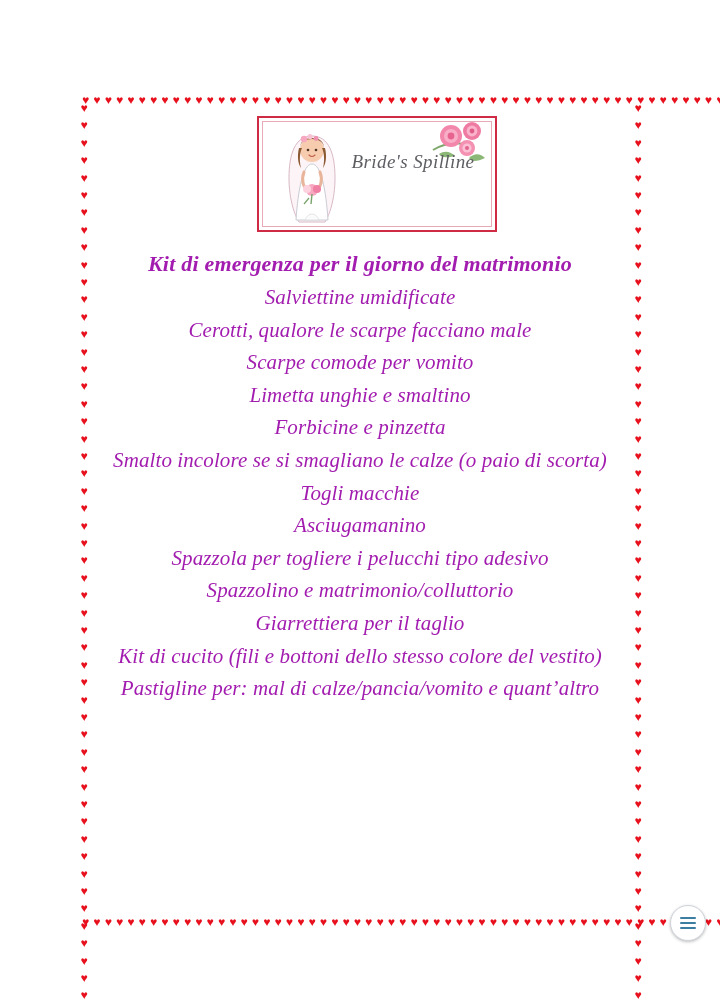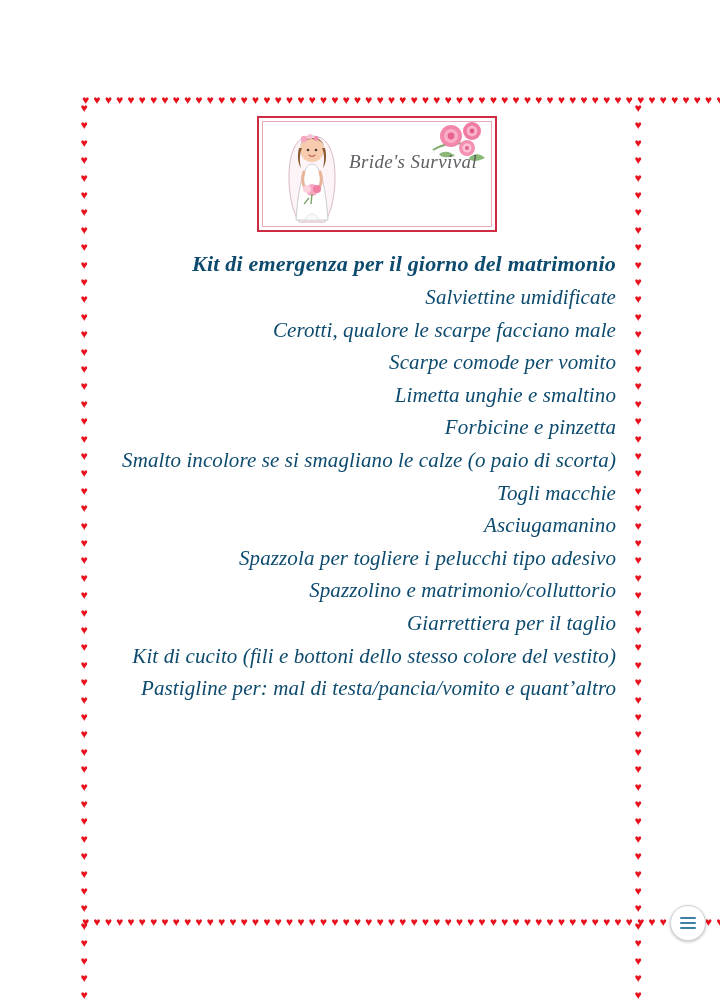--- a/index.html
+++ b/index.html
@@ -87,22 +87,22 @@
   .bride { position: absolute; left: 16px; top: 6px; width: 74px; height: 106px; }
   
   .roses { position: absolute; right: 4px; top: 2px; width: 62px; height: 46px; }
 
   
   .doc-body {
     position: absolute;
     left: 22px;
     top: 148px;
     width: 512px;
-    text-align: right;
-    color: #0c4a6e;
+    text-align: center;
+    color: #a21caf;
   }
   .doc-title {
     font-family: "Liberation Serif", serif;
     font-weight: bold;
     font-style: italic;
     font-size: 22px;
     line-height: 30px;
     letter-spacing: 0.2px;
     margin: 0 0 2px 0;
   }
@@ -186,39 +186,39 @@
       <circle cx="22" cy="16" r="3.4" fill="#e8628f"></circle>
       <circle cx="43" cy="11" r="9" fill="#ef7ba3"></circle>
       <circle cx="43" cy="11" r="5.4" fill="#f9b3ca"></circle>
       <circle cx="43" cy="11" r="2.4" fill="#e05c88"></circle>
       <circle cx="38" cy="28" r="8" fill="#f490b2"></circle>
       <circle cx="38" cy="28" r="4.6" fill="#fbc0d4"></circle>
       <circle cx="38" cy="28" r="2" fill="#e2638e"></circle>
     </svg>
 
     <div class="banner-title">
-      <div>Bride's Survival</div>
+      <div>Bride's Spilline</div>
     </div>
   </div>
 
   <div class="doc-body">
     <p class="doc-title">Kit di emergenza per il giorno del matrimonio</p>
     <p class="doc-line">Salviettine umidificate</p>
     <p class="doc-line">Cerotti, qualore le scarpe facciano male</p>
     <p class="doc-line">Scarpe comode per vomito</p>
     <p class="doc-line">Limetta unghie e smaltino</p>
     <p class="doc-line">Forbicine e pinzetta</p>
     <p class="doc-line">Smalto incolore se si smagliano le calze (o paio di scorta)</p>
     <p class="doc-line">Togli macchie</p>
     <p class="doc-line">Asciugamanino</p>
     <p class="doc-line">Spazzola per togliere i pelucchi tipo adesivo</p>
     <p class="doc-line">Spazzolino e matrimonio/colluttorio</p>
     <p class="doc-line">Giarrettiera per il taglio</p>
     <p class="doc-line">Kit di cucito (fili e bottoni dello stesso colore del vestito)</p>
-    <p class="doc-line">Pastigline per: mal di testa/pancia/vomito e quant’altro</p>
+    <p class="doc-line">Pastigline per: mal di calze/pancia/vomito e quant’altro</p>
   </div>
 </div>
 
 <div class="fab">
   <span class="fab-lines">
     <i></i>
       <i></i>
       <i></i>
   </span>
 </div>

